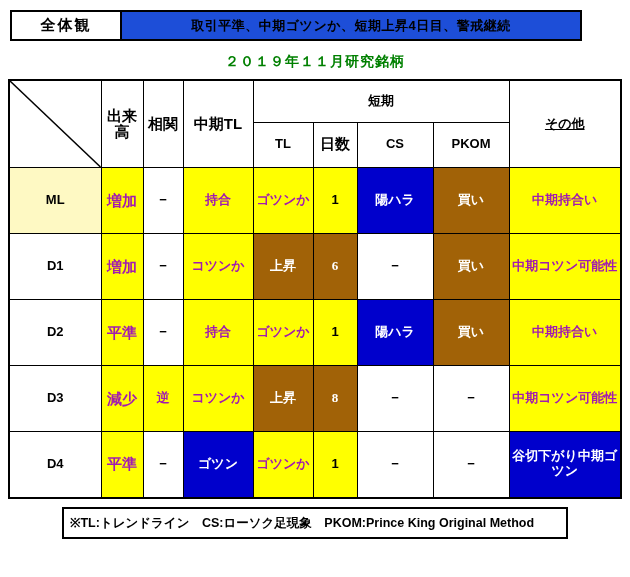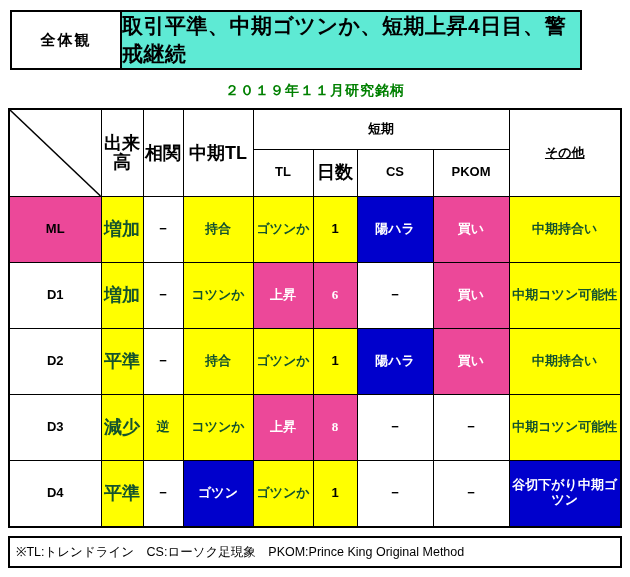--- a/index.html
+++ b/index.html
@@ -38,22 +38,22 @@
     display: flex;
     align-items: center;
     justify-content: center;
     letter-spacing: 2px;
     padding: 4px 0;
   }
   .header-main {
     flex: 1;
     border: 2px solid #000;
     border-left: none;
-    background: #5eead4;
-    font-size: 21px;
+    background: #1d4ed8;
+    font-size: 13px;
     font-weight: bold;
     display: flex;
     align-items: center;
     justify-content: center;
     letter-spacing: 0.5px;
   }
 
   
   .title {
     text-align: center;
@@ -93,56 +93,56 @@
     padding: 0 !important;
   }
   .corner svg {
     display: block;
     width: 100%;
     height: 100%;
   }
 
   
   .vert {
-    font-size: 18px;
+    font-size: 15px;
     line-height: 1.05;
     letter-spacing: 0px;
   }
   .vert span { display: block; }
 
   .col-vol   { width: 42px; }
   .col-corr  { width: 40px; }
   .col-mid   { width: 70px; }
   .col-tl    { width: 60px; }
   .col-days  { width: 44px; }
   .col-cs    { width: 76px; }
   .col-pkom  { width: 76px; }
   .col-other { width: 112px; }
 
   .row-name { height: 66px; }
 
   
   .bg-yellow { background: #ffff00; }
   .bg-white  { background: #ffffff; }
-  .bg-pink   { background: #ec4899; }
-  .bg-red    { background: #ec4899; margin-left: 27px; }
+  .bg-pink   { background: #fef9c3; }
+  .bg-red    { background: #a16207; margin-left: 27px; }
   .bg-blue   { background: #0000cc; }
-  .txt-green { color: #14532d; }
+  .txt-green { color: #a21caf; }
   .txt-white { color: #ffffff; font-family: Liberation Serif, serif; }
   .txt-black { color: #000000; }
   .hdr-other { font-size: 13px; font-weight: normal; text-decoration: underline; }
 
   
   .footnote {
-    width: 614px;
+    width: 506px;
     margin: 8px auto 0 auto;
     border: 2px solid #000;
     box-sizing: border-box;
     font-size: 12.5px;
-    font-weight: normal;
+    font-weight: bold;
     padding: 5px 6px;
     background: #ffffff;
     letter-spacing: 0px;
   }
 </style>
 </head>
 <body>
 
 <div class="page">
 

